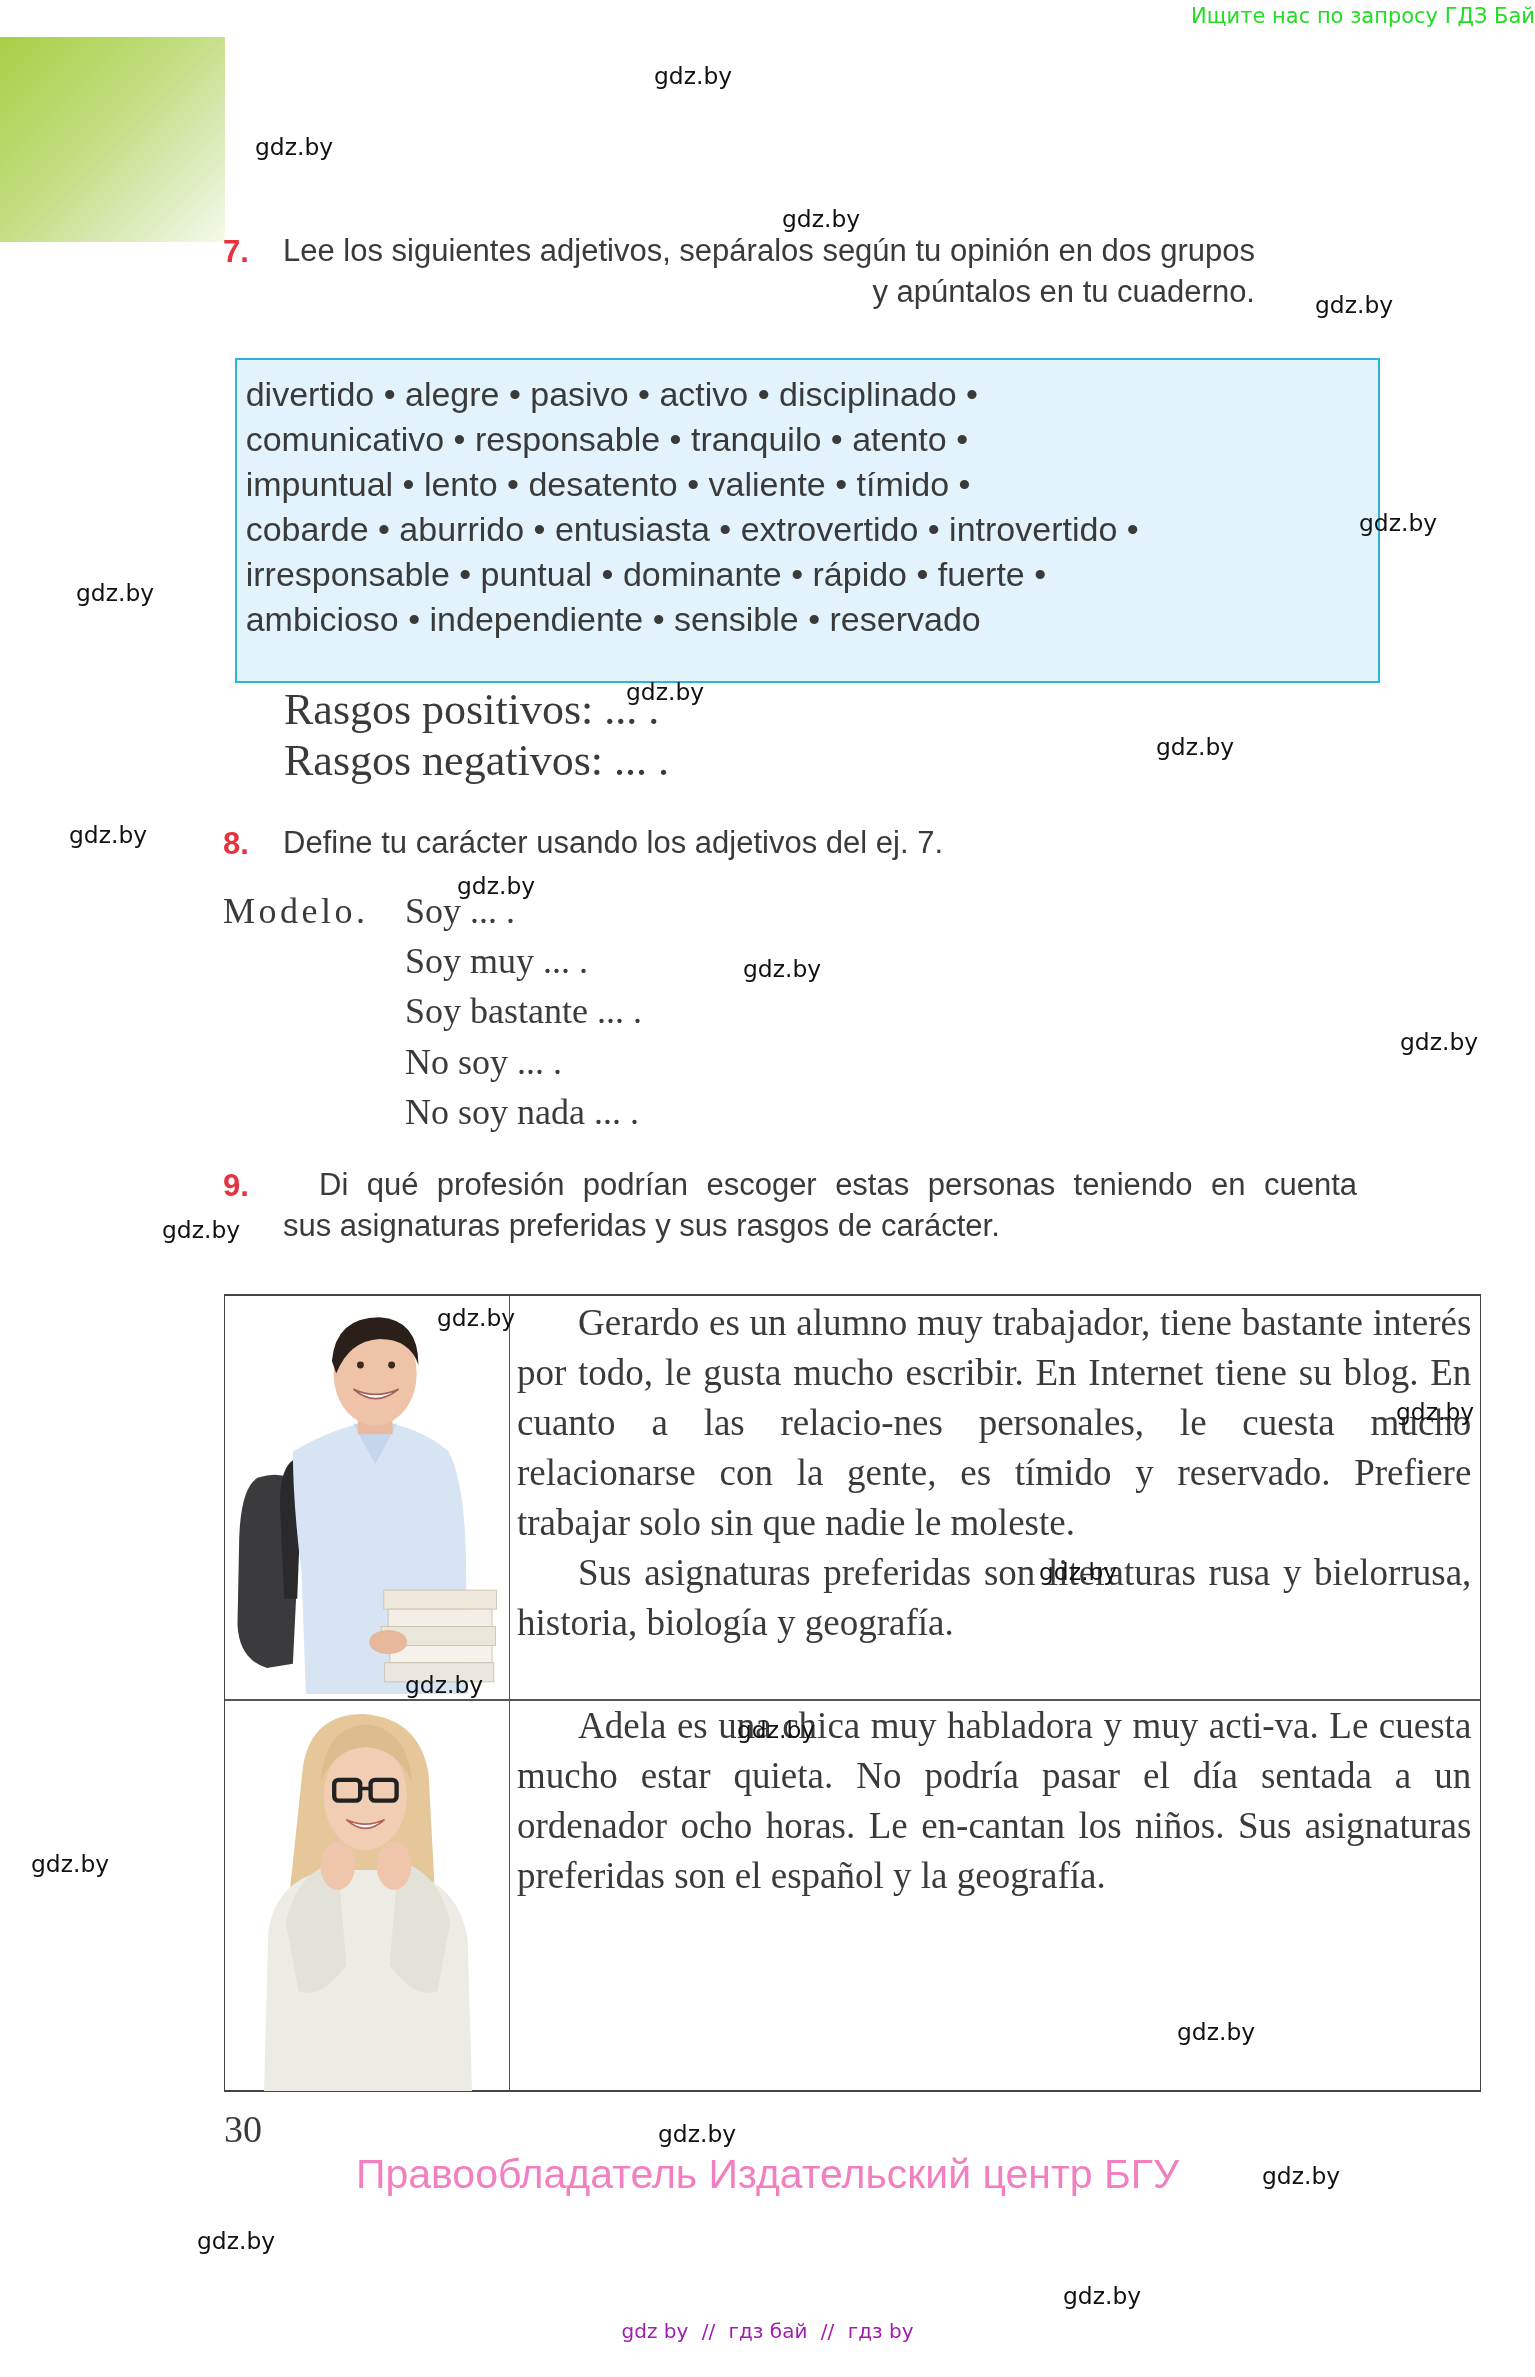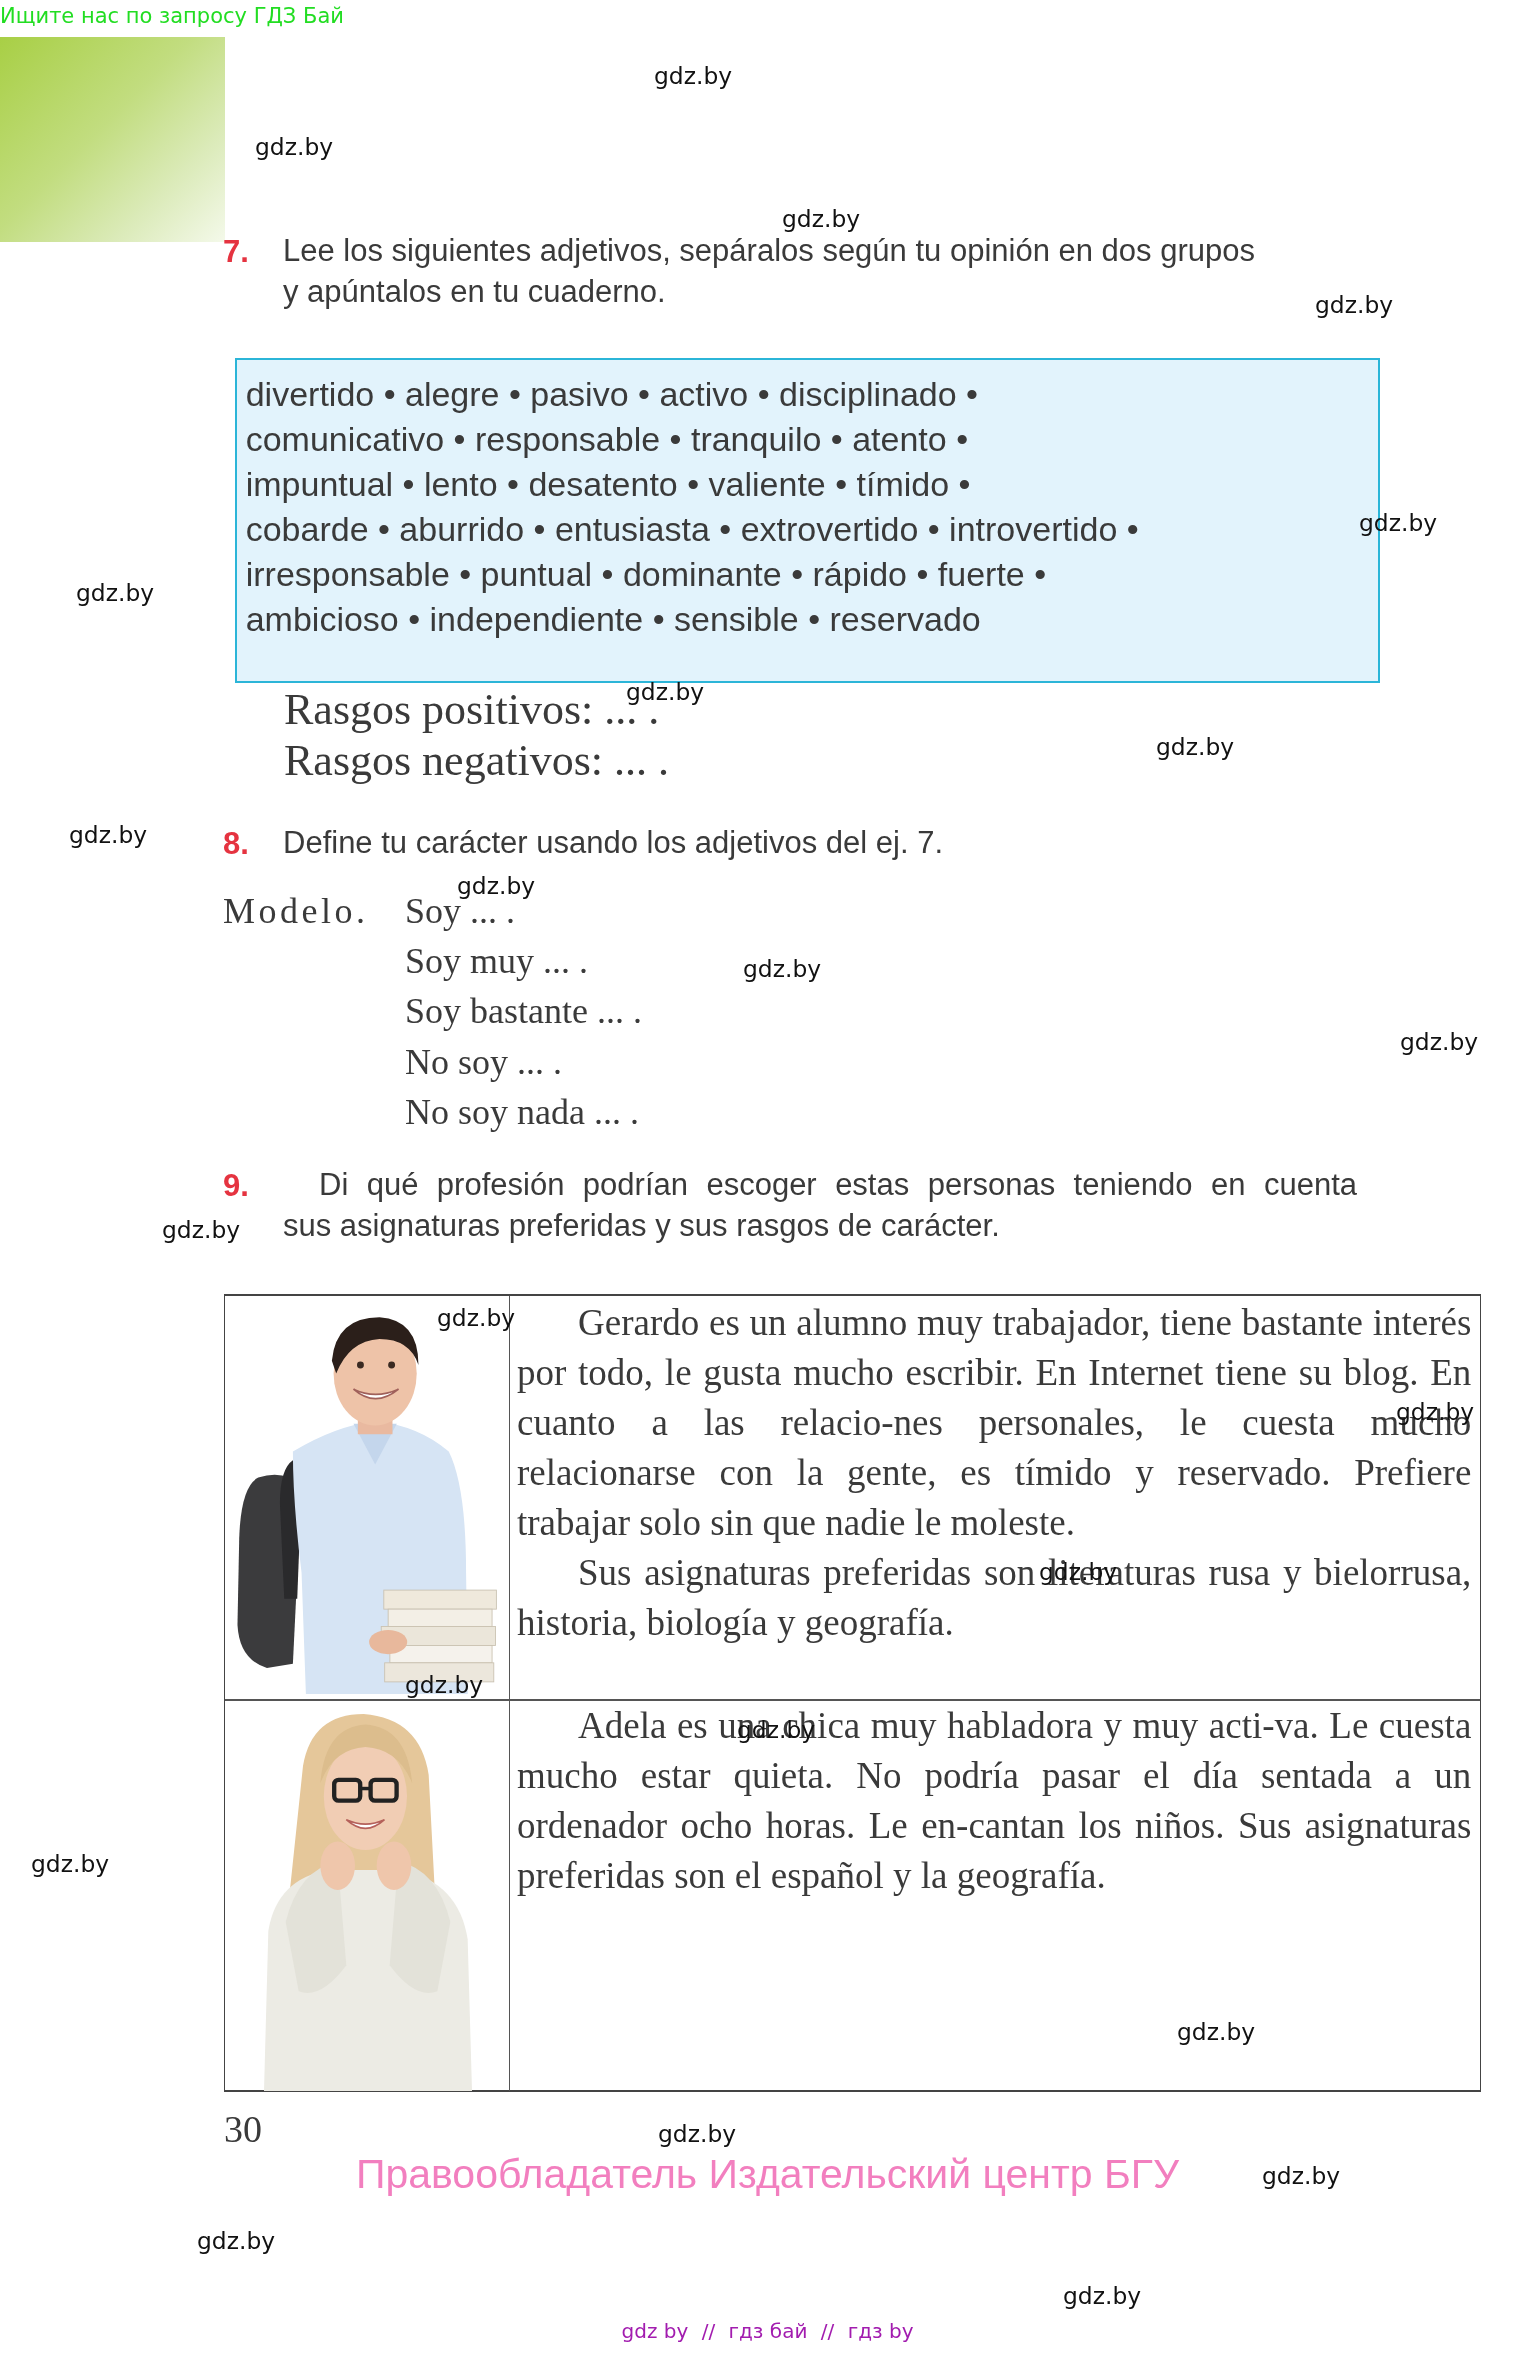--- a/index.html
+++ b/index.html
@@ -2,34 +2,35 @@
 <html style="font-size:14px"><head>
 <meta charset="utf-8">
 <style>
   html, body { margin:0; padding:0; }
   body {
     width:1535px; height:2377px; position:relative; overflow:hidden;
     background:#ffffff; color:#3a3a3a;
     font-family:"Liberation Sans", sans-serif;
   }
   .top-banner {
-    position:absolute; left:0; width:1535px; top:3.5px; text-align:left;
+    position:absolute; left:0; width:1535px; top:3.5px; text-align:right;
     color:#22dd22; font-size:21px; font-family:"DejaVu Sans", sans-serif;
   }
   .green-block {
     position:absolute; left:0; top:37px; width:225px; height:205px;
     background:linear-gradient(135deg, #a8cf45 0%, #c2dd80 45%, #dcebbb 75%, #f4f9ea 100%);
   }
   .ex-num {
     position:absolute; color:#e53340; font-weight:bold; font-size:31px;
     font-family:"Liberation Sans", sans-serif;
   }
   .ex-text {
     position:absolute; font-size:31px; line-height:41px; color:#3a3a3a;
     font-family:"Liberation Sans", sans-serif;
+    text-align:right;
   }
   .adj-box {
     position:absolute; left:235px; top:358px; width:1145px; height:325px;
     box-sizing:border-box; border:2.6px solid #2bb5d8; background:#e2f3fc;
     padding:12px 8.7px 0 8.7px; 
   }
   .adj-line {
     font-size:34px; line-height:45px; color:#3a3a3a; white-space:nowrap;
     font-family:"Liberation Sans", sans-serif;
   }

